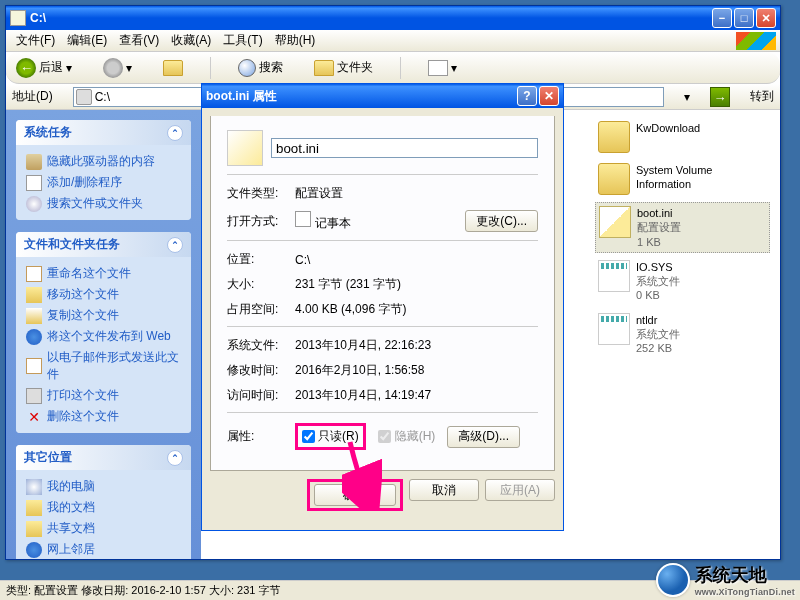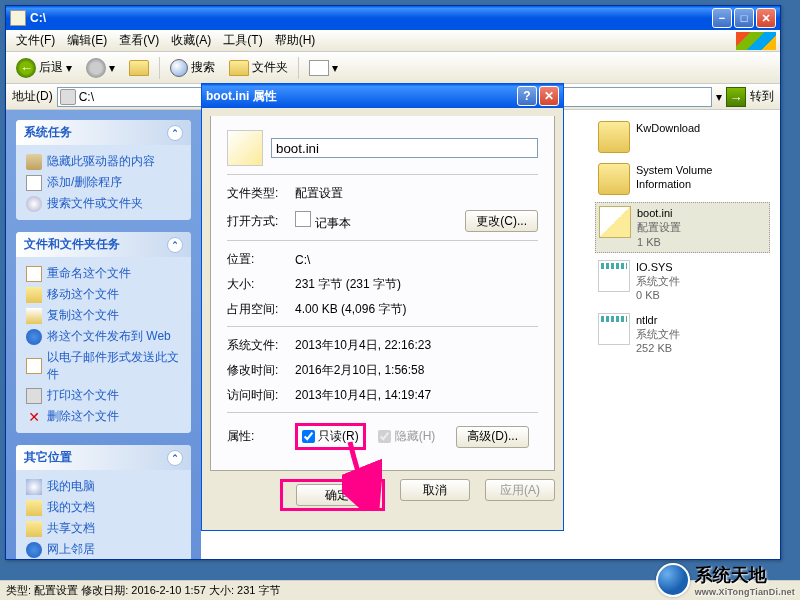--- a/index.html
+++ b/index.html
@@ -11,32 +11,32 @@
 .titlebar-icon { width: 16px; height: 16px; background: #f5f5dc; border: 1px solid #999; margin-right: 4px; }
 .titlebar-text { flex: 1; color: #fff; }
 .win-controls { display: flex; gap: 2px; }
 .win-btn { width: 20px; height: 20px; background: linear-gradient(to bottom, #7ba7e8, #3d6fc7); border: 1px solid #fff; border-radius: 3px; color: #fff; font-size: 11px; display: flex; align-items: center; justify-content: center; cursor: pointer; font-family: Arial; }
 .win-btn.close { background: linear-gradient(to bottom, #f08070, #d4452d); }
 
 .menubar { height: 22px; background: linear-gradient(to bottom, #fff, #ece9d8); border-bottom: 1px solid #ccc; display: flex; align-items: center; padding: 0 4px; }
 .menubar span { padding: 2px 6px; cursor: pointer; }
 .menubar .winlogo { margin-left: auto; width: 40px; height: 18px; background: linear-gradient(135deg, #f25022 25%, #7fba00 25% 50%, #00a4ef 50% 75%, #ffb900 75%); }
 
-.toolbar { height: 32px; background: linear-gradient(to bottom, #fff, #ece9d8); border-bottom: 1px solid #ccc; display: flex; align-items: center; padding: 0 6px; gap: 6px; }
+.toolbar { height: 32px; background: linear-gradient(to bottom, #fff, #ece9d8); border-bottom: 1px solid #ccc; display: flex; align-items: center; padding: 0 6px; gap: 23px; border-radius: 13px; }
 .tb-btn { display: flex; align-items: center; gap: 3px; padding: 2px 4px; cursor: pointer; }
 .tb-icon { width: 20px; height: 20px; display: inline-block; }
 .back-ico { background: radial-gradient(circle, #7fba00 40%, #4a7f00 70%); border-radius: 50%; position: relative; }
 .back-ico::after { content: "←"; color: #fff; position: absolute; left: 4px; top: 1px; font-size: 13px; }
 .fwd-ico { background: radial-gradient(circle, #ccc 40%, #999 70%); border-radius: 50%; }
 .srch-ico { width: 18px; height: 18px; background: radial-gradient(circle at 35% 35%, #fff, #7aa3e0); border-radius: 50%; border: 1px solid #666; }
 .fld-ico { width: 20px; height: 16px; background: linear-gradient(to bottom, #fceb99, #e6c558); border: 1px solid #c9a130; border-radius: 2px 2px 0 0; }
 .view-ico { width: 20px; height: 16px; background: #fff; border: 1px solid #999; }
 .sep { width: 1px; height: 22px; background: #ccc; }
 
-.addrbar { height: 26px; background: linear-gradient(to bottom, #fff, #ece9d8); border-bottom: 1px solid #ccc; display: flex; align-items: center; padding: 0 6px; gap: 4px; }
+.addrbar { height: 26px; background: linear-gradient(to bottom, #fff, #ece9d8); border-bottom: 1px solid #ccc; display: flex; align-items: center; padding: 0 6px; gap: 20px; }
 .addr-combo { flex: 1; height: 20px; border: 1px solid #7f9db9; background: #fff; display: flex; align-items: center; padding: 0 2px; }
 .addr-disk { width: 16px; height: 16px; background: #ddd; border: 1px solid #999; border-radius: 2px; margin-right: 3px; }
 .addr-go { width: 20px; height: 20px; background: linear-gradient(to bottom, #7fba00, #4a7f00); border: 1px solid #3a5f00; color: #fff; display: flex; align-items: center; justify-content: center; font-size: 13px; }
 
 .content { display: flex; height: calc(100% - 104px); }
 .sidebar { width: 195px; background: linear-gradient(to bottom, #7aa3e0, #6690d8); padding: 10px; overflow-y: auto; }
 .panel { background: linear-gradient(to bottom, #e8f0fb, #c6d8f0); border-radius: 4px; margin-bottom: 12px; overflow: hidden; }
 .panel-hd { background: linear-gradient(to right, #fff, #c6d8f0); padding: 4px 8px; color: #215dc6; font-weight: bold; display: flex; justify-content: space-between; align-items: center; }
 .panel-hd .chev { width: 16px; height: 16px; background: #fff; border-radius: 50%; border: 1px solid #a8c0e8; color: #215dc6; font-size: 9px; display: flex; align-items: center; justify-content: center; }
 .panel-body { padding: 6px 10px; background: #d5e4f7; }
@@ -79,21 +79,21 @@
 .dlg-body { padding: 8px; height: calc(100% - 24px); }
 .tabs { display: flex; border-bottom: 1px solid #aca899; }
 .tab { padding: 3px 10px; background: #ece9d8; border: 1px solid #aca899; border-bottom: none; border-radius: 3px 3px 0 0; margin-right: 2px; cursor: pointer; position: relative; }
 .tab.active { background: #fcfcfe; top: 1px; }
 .tab-panel { background: #fcfcfe; border: 1px solid #aca899; border-top: none; padding: 14px 16px; height: 355px; }
 .prop-row { display: flex; align-items: center; margin-bottom: 8px; gap: 8px; }
 .prop-icon { width: 36px; height: 36px; background: linear-gradient(135deg, #fff, #fceb99); border: 1px solid #ccc; }
 .prop-name { flex: 1; border: 1px solid #7f9db9; background: #fff; height: 20px; padding: 2px 4px; }
 .prop-label { width: 60px; }
 .prop-val { flex: 1; }
-.prop-btn { height: 22px; padding: 0 10px; background: linear-gradient(#fff, #ece9d8); border: 1px solid #aca899; border-radius: 3px; cursor: pointer; font-family: inherit; font-size: 12px; margin-left: 9px; }
+.prop-btn { height: 22px; padding: 0 10px; background: linear-gradient(#fff, #ece9d8); border: 1px solid #aca899; border-radius: 3px; cursor: pointer; font-family: inherit; font-size: 12px; }
 .prop-hr { height: 1px; background: #ccc; margin: 6px 0 10px; }
 .chk-row { display: flex; align-items: center; gap: 4px; padding: 2px 4px; }
 .chk-row input { vertical-align: middle; }
 .hl-red { border: 3px solid #ff0088; padding: 2px 4px; display: inline-flex; align-items: center; gap: 3px; }
 .dlg-btns { display: flex; justify-content: flex-end; gap: 6px; margin-top: 8px; }
 
 
 .arrow { position: absolute; top: 437px; left: 342px; z-index: 80; pointer-events: none; }
 
 

